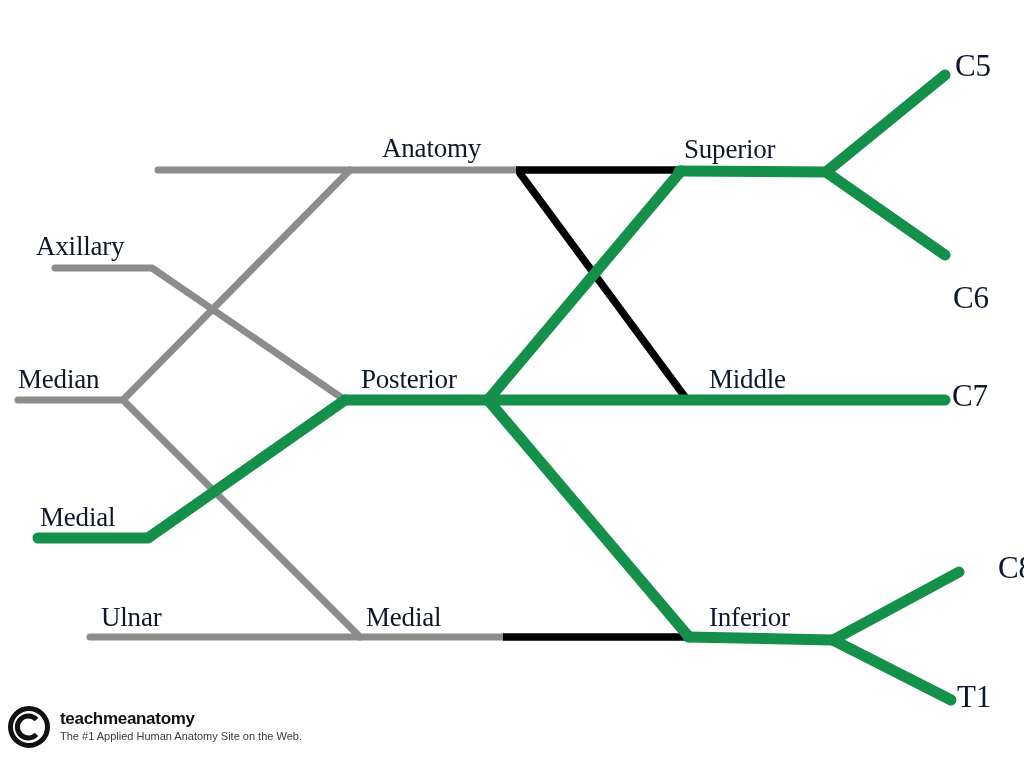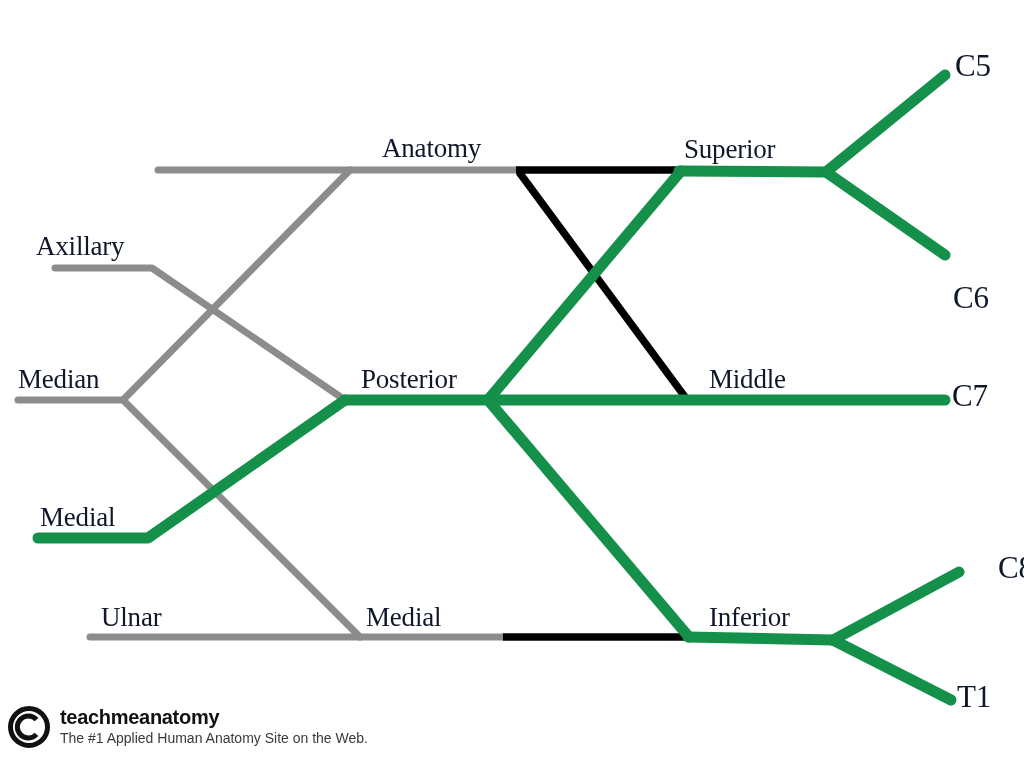--- a/index.html
+++ b/index.html
@@ -50,29 +50,29 @@
     height: 42px;
     flex: 0 0 42px;
   }
   #brand-block {
     display: flex;
     flex-direction: column;
     justify-content: center;
   }
   #brand-name {
     font-family: "Liberation Sans", sans-serif;
-    font-size: 20px;
+    font-size: 17px;
     font-weight: bold;
     color: #111111;
     line-height: 1.05;
     letter-spacing: -0.3px;
   }
   #brand-tagline {
     font-family: "Liberation Sans", sans-serif;
-    font-size: 14px;
+    font-size: 11px;
     color: #3a3a3a;
     line-height: 1.2;
     margin-top: 2px;
   }
 </style>
 </head>
 <body>
 
 <div id="page">
 

